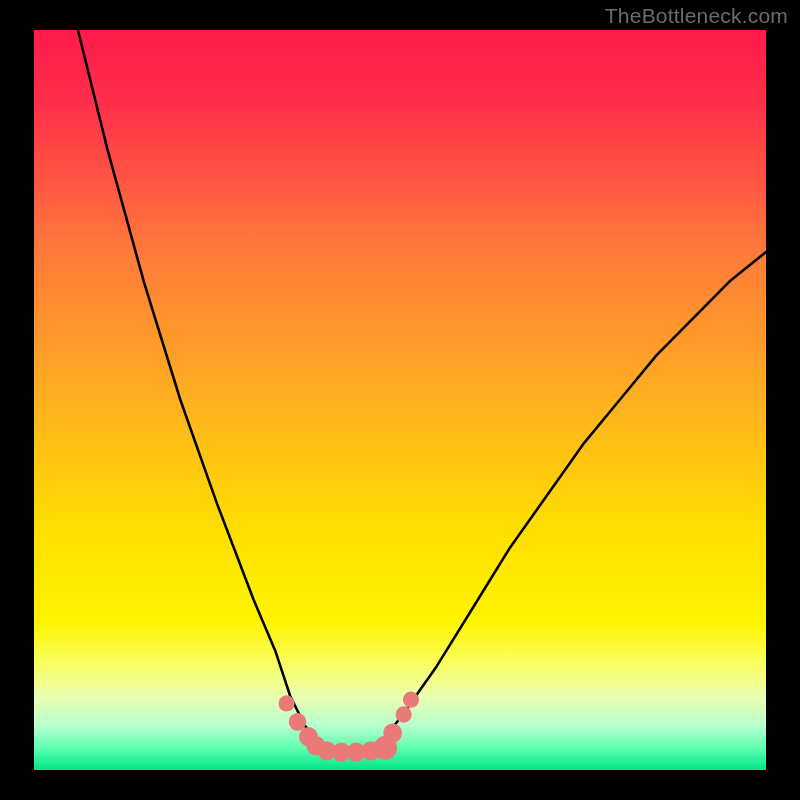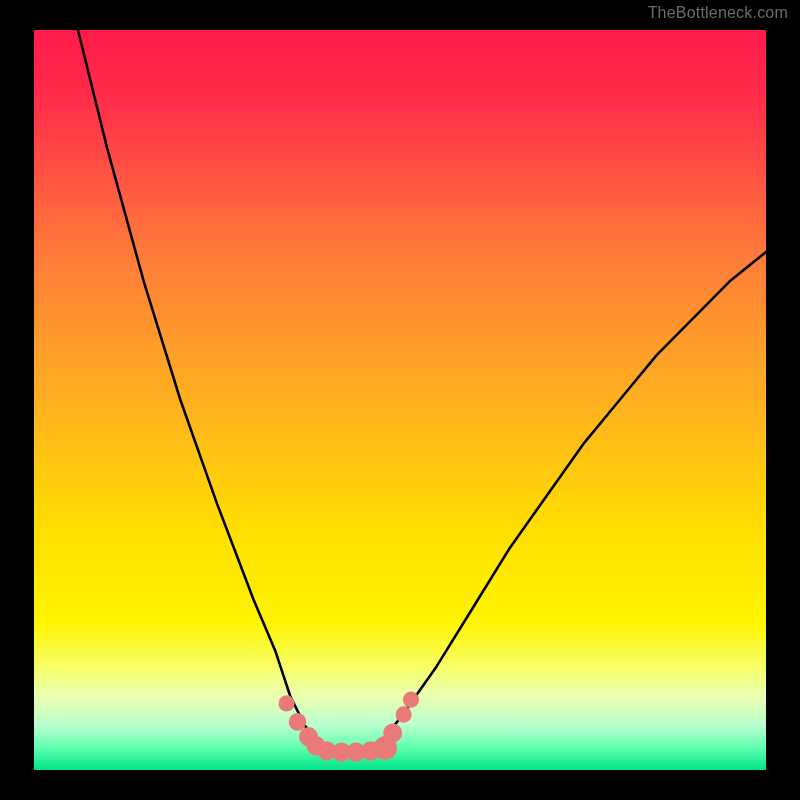--- a/index.html
+++ b/index.html
@@ -15,21 +15,21 @@
     position: relative;
     width: 800px;
     height: 800px;
     background: #000;
   }
   .watermark {
     position: absolute;
     top: 4px;
     right: 12px;
     color: #6c6c6c;
-    font-size: 16px;
+    font-size: 21px;
     letter-spacing: 0.2px;
     z-index: 20;
   }
   .plot-area {
     position: absolute;
     left: 34px;
     top: 30px;
     width: 732px;
     height: 740px;
     overflow: hidden;

